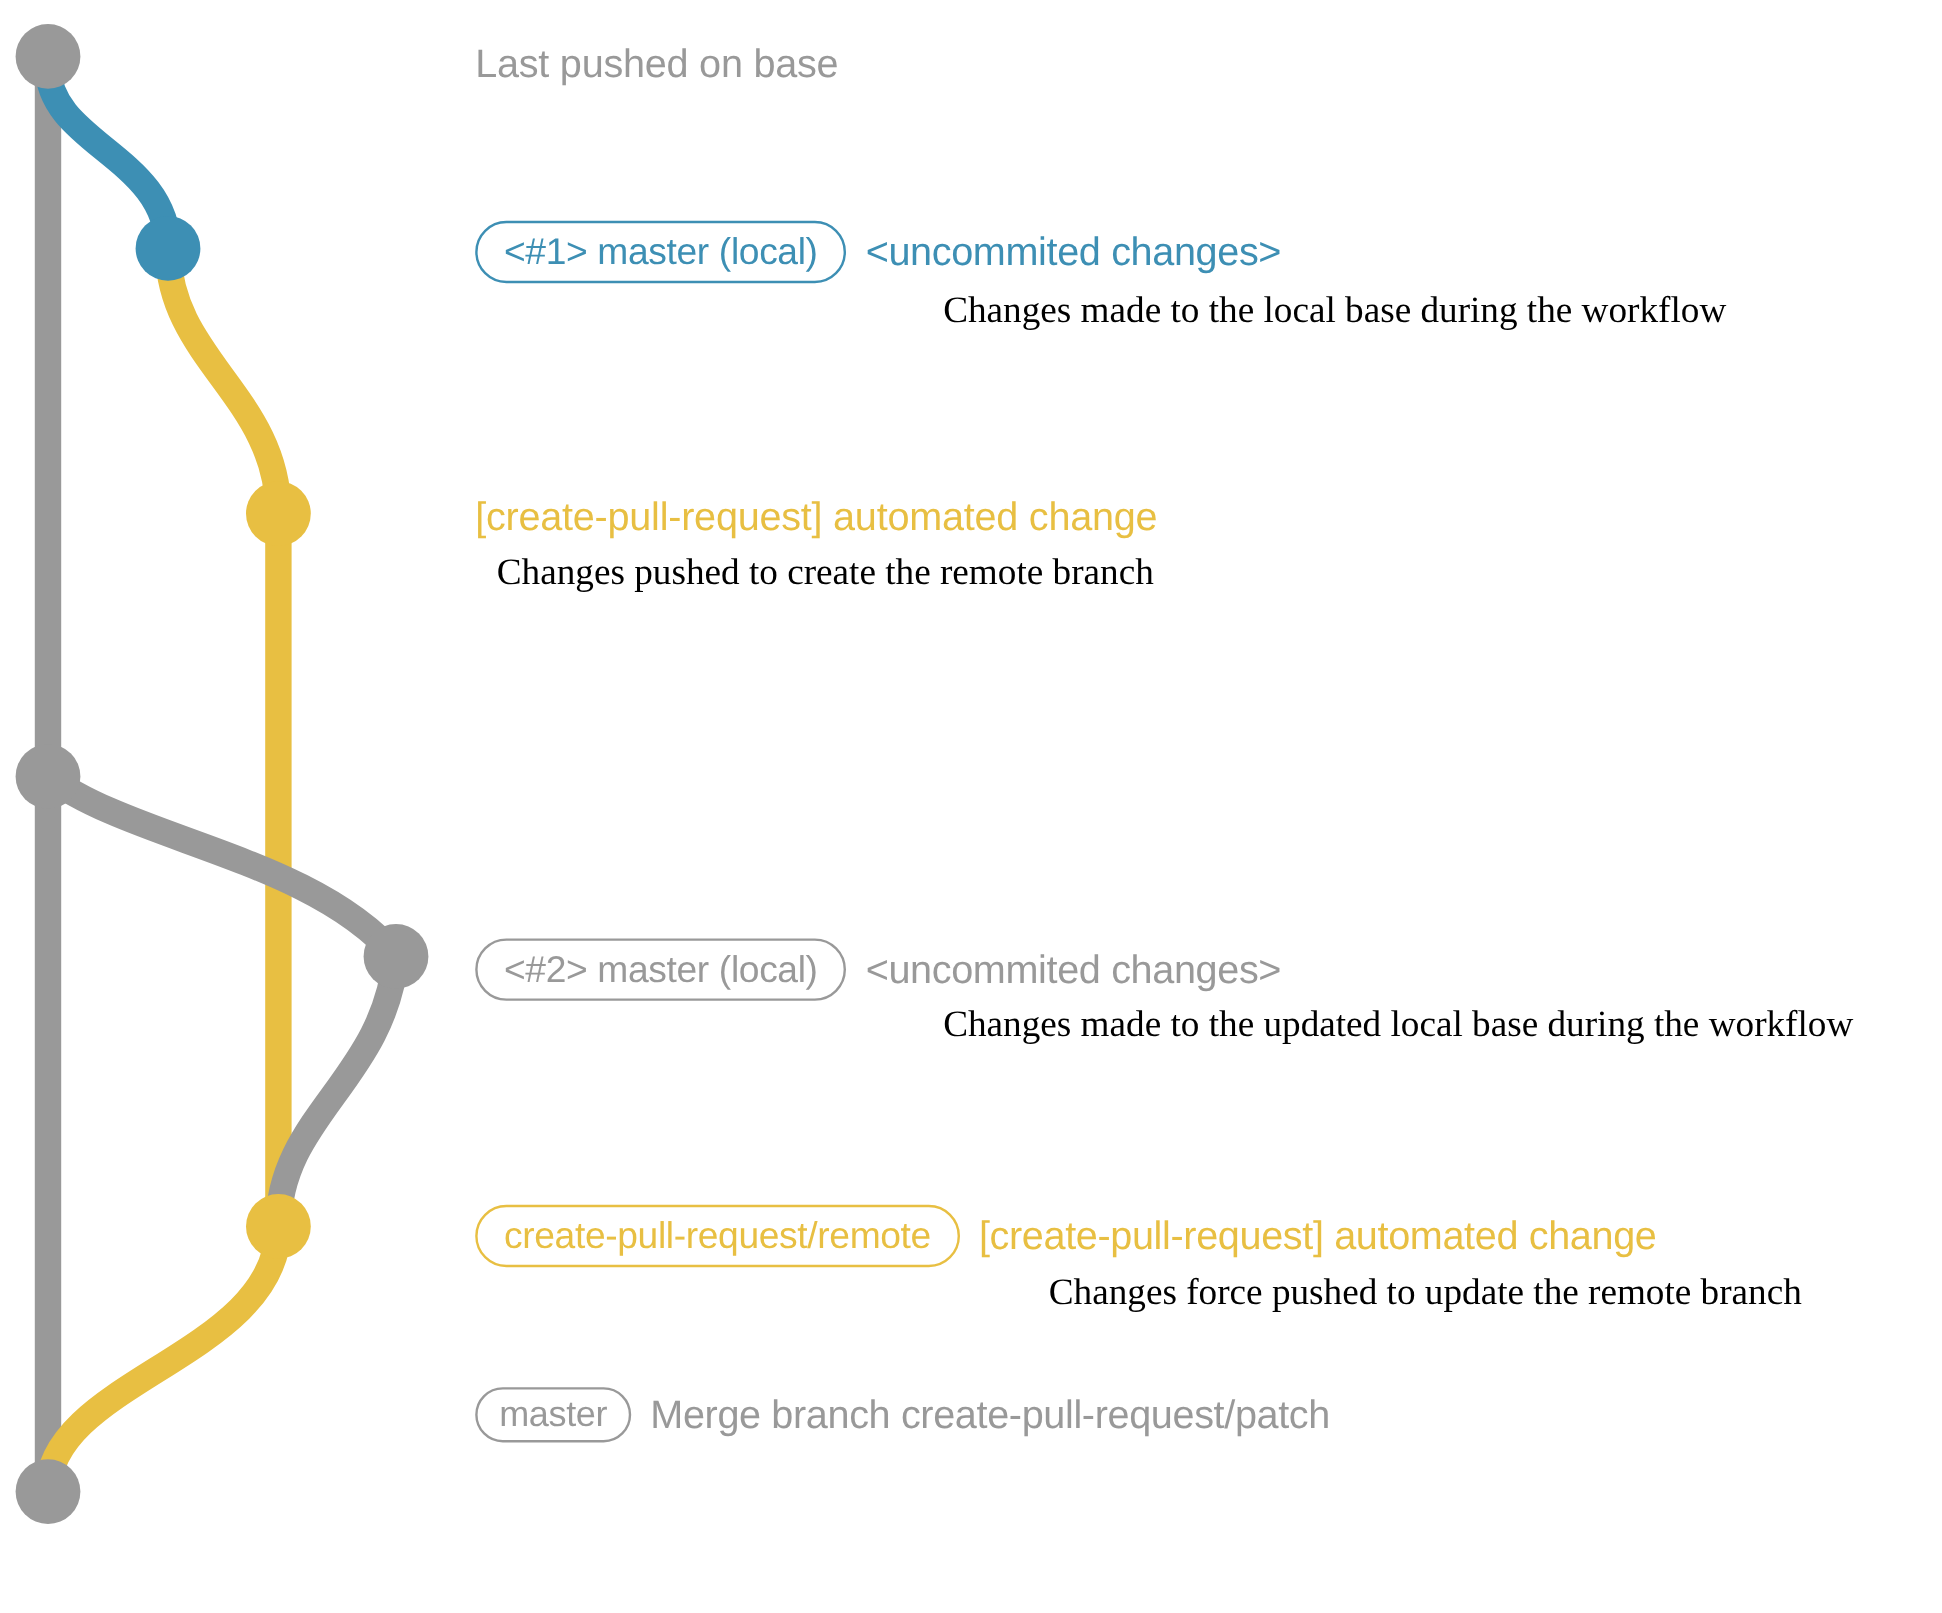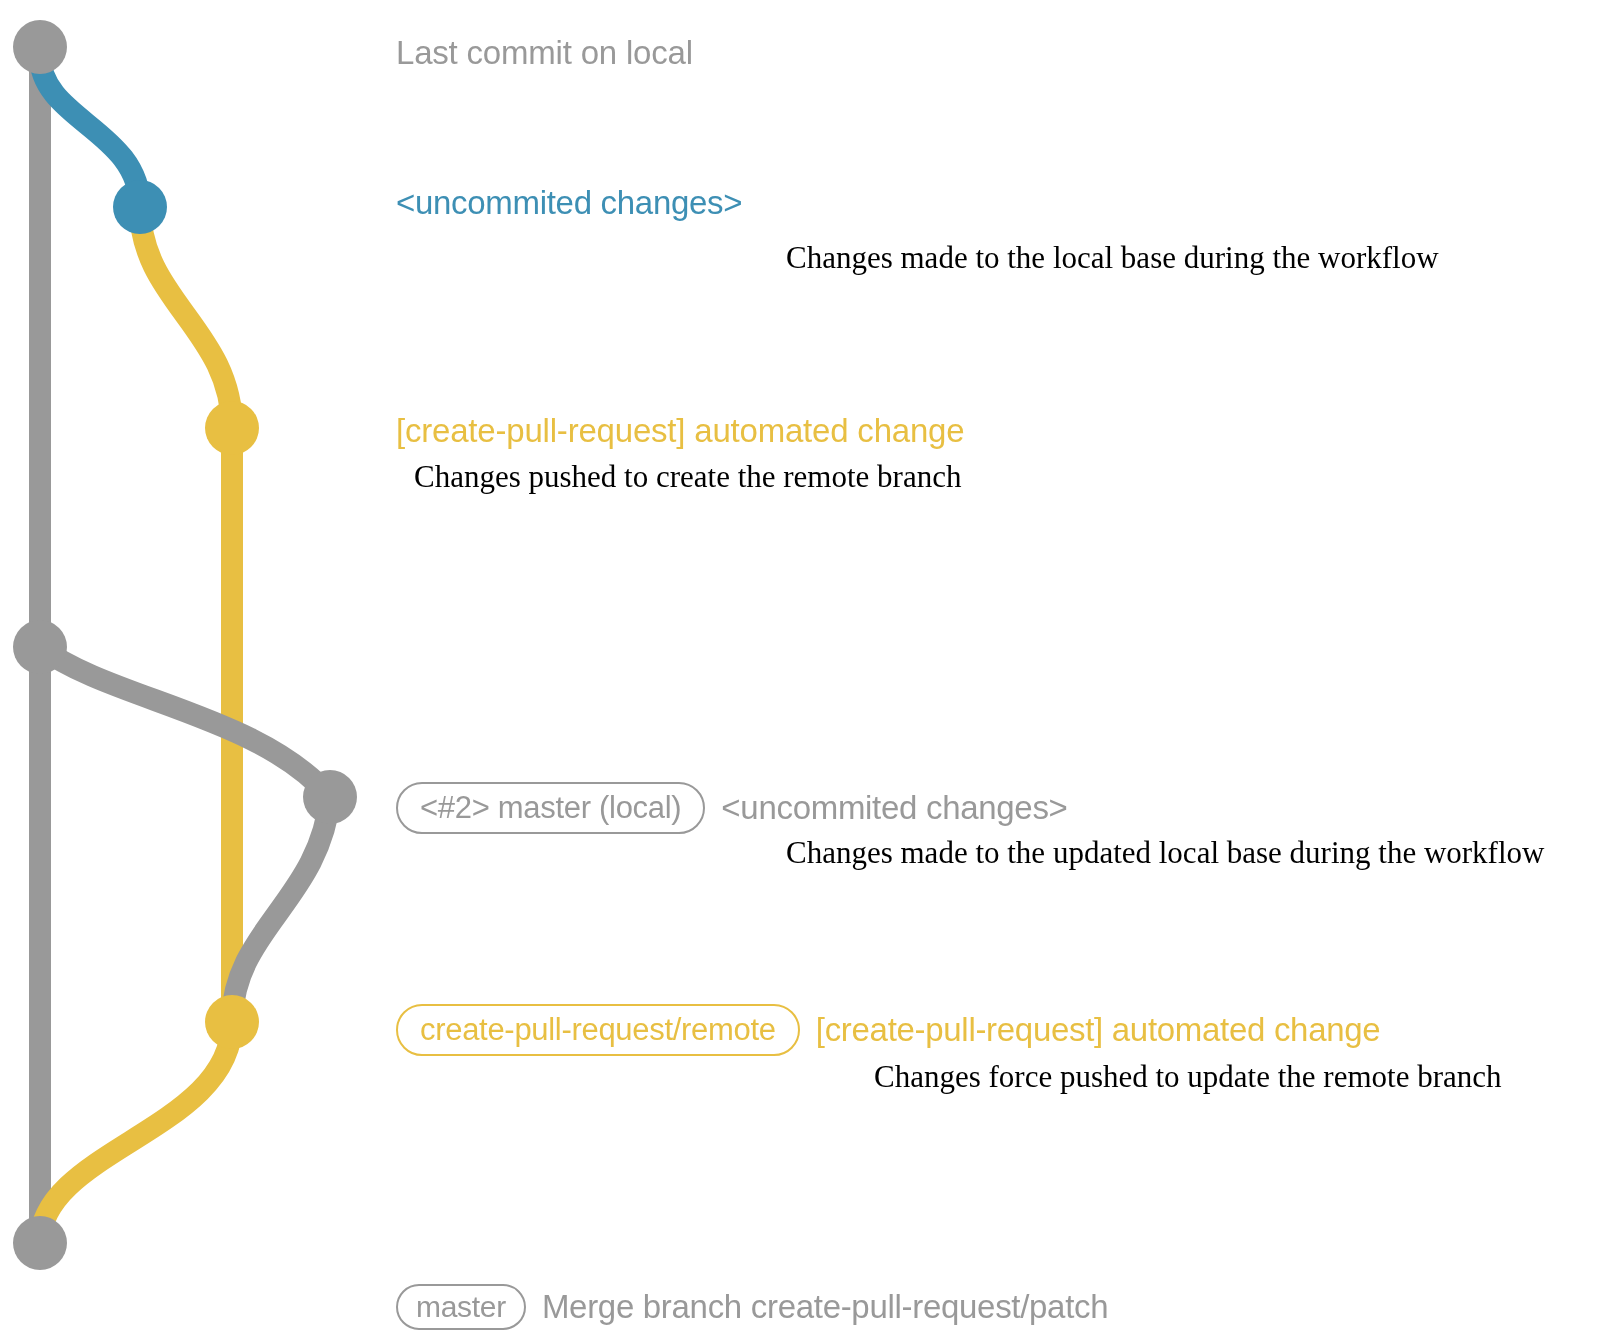--- a/index.html
+++ b/index.html
@@ -119,24 +119,25 @@
     <circle cx="40" cy="647" r="27" fill="#999999"></circle>
     <circle cx="330" cy="797" r="27" fill="#999999"></circle>
     <circle cx="232" cy="1022" r="27" fill="#e8bf42"></circle>
     <circle cx="40" cy="1243" r="27" fill="#999999"></circle>
   </g>
 </svg>
 
 <div class="labels-layer">
 
   <div class="row plain-row" style="top:34px;">
-    <span class="headline c-gray">Last commit on local</span>
+    <span class="headline c-gray">Last pushed on base</span>
   </div>
 
   <div class="row" style="top:184px;">
+    <span class="pill c-blue">&lt;#1&gt; master (local)</span>
     <span class="headline c-blue">&lt;uncommited changes&gt;</span>
   </div>
   <div class="desc" style="left:786px; top:240px;">Changes made to the local base during the workflow</div>
 
   <div class="row plain-row" style="top:412px;">
     <span class="headline c-yellow">[create-pull-request] automated change</span>
   </div>
   <div class="desc" style="left:414px; top:459px;">Changes pushed to create the remote branch</div>
 
 
@@ -145,18 +146,18 @@
     <span class="headline c-gray">&lt;uncommited changes&gt;</span>
   </div>
   <div class="desc" style="left:786px; top:835px;">Changes made to the updated local base during the workflow</div>
 
   <div class="row" style="top:1004px;">
     <span class="pill c-yellow">create-pull-request/remote</span>
     <span class="headline c-yellow">[create-pull-request] automated change</span>
   </div>
   <div class="desc" style="left:874px; top:1059px;">Changes force pushed to update the remote branch</div>
 
-  <div class="row" style="top:1284px;">
+  <div class="row" style="top:1156px;">
     <span class="pill small c-gray">master</span>
     <span class="headline c-gray">Merge branch create-pull-request/patch</span>
   </div>
 
 </div>
 
 </body></html>

